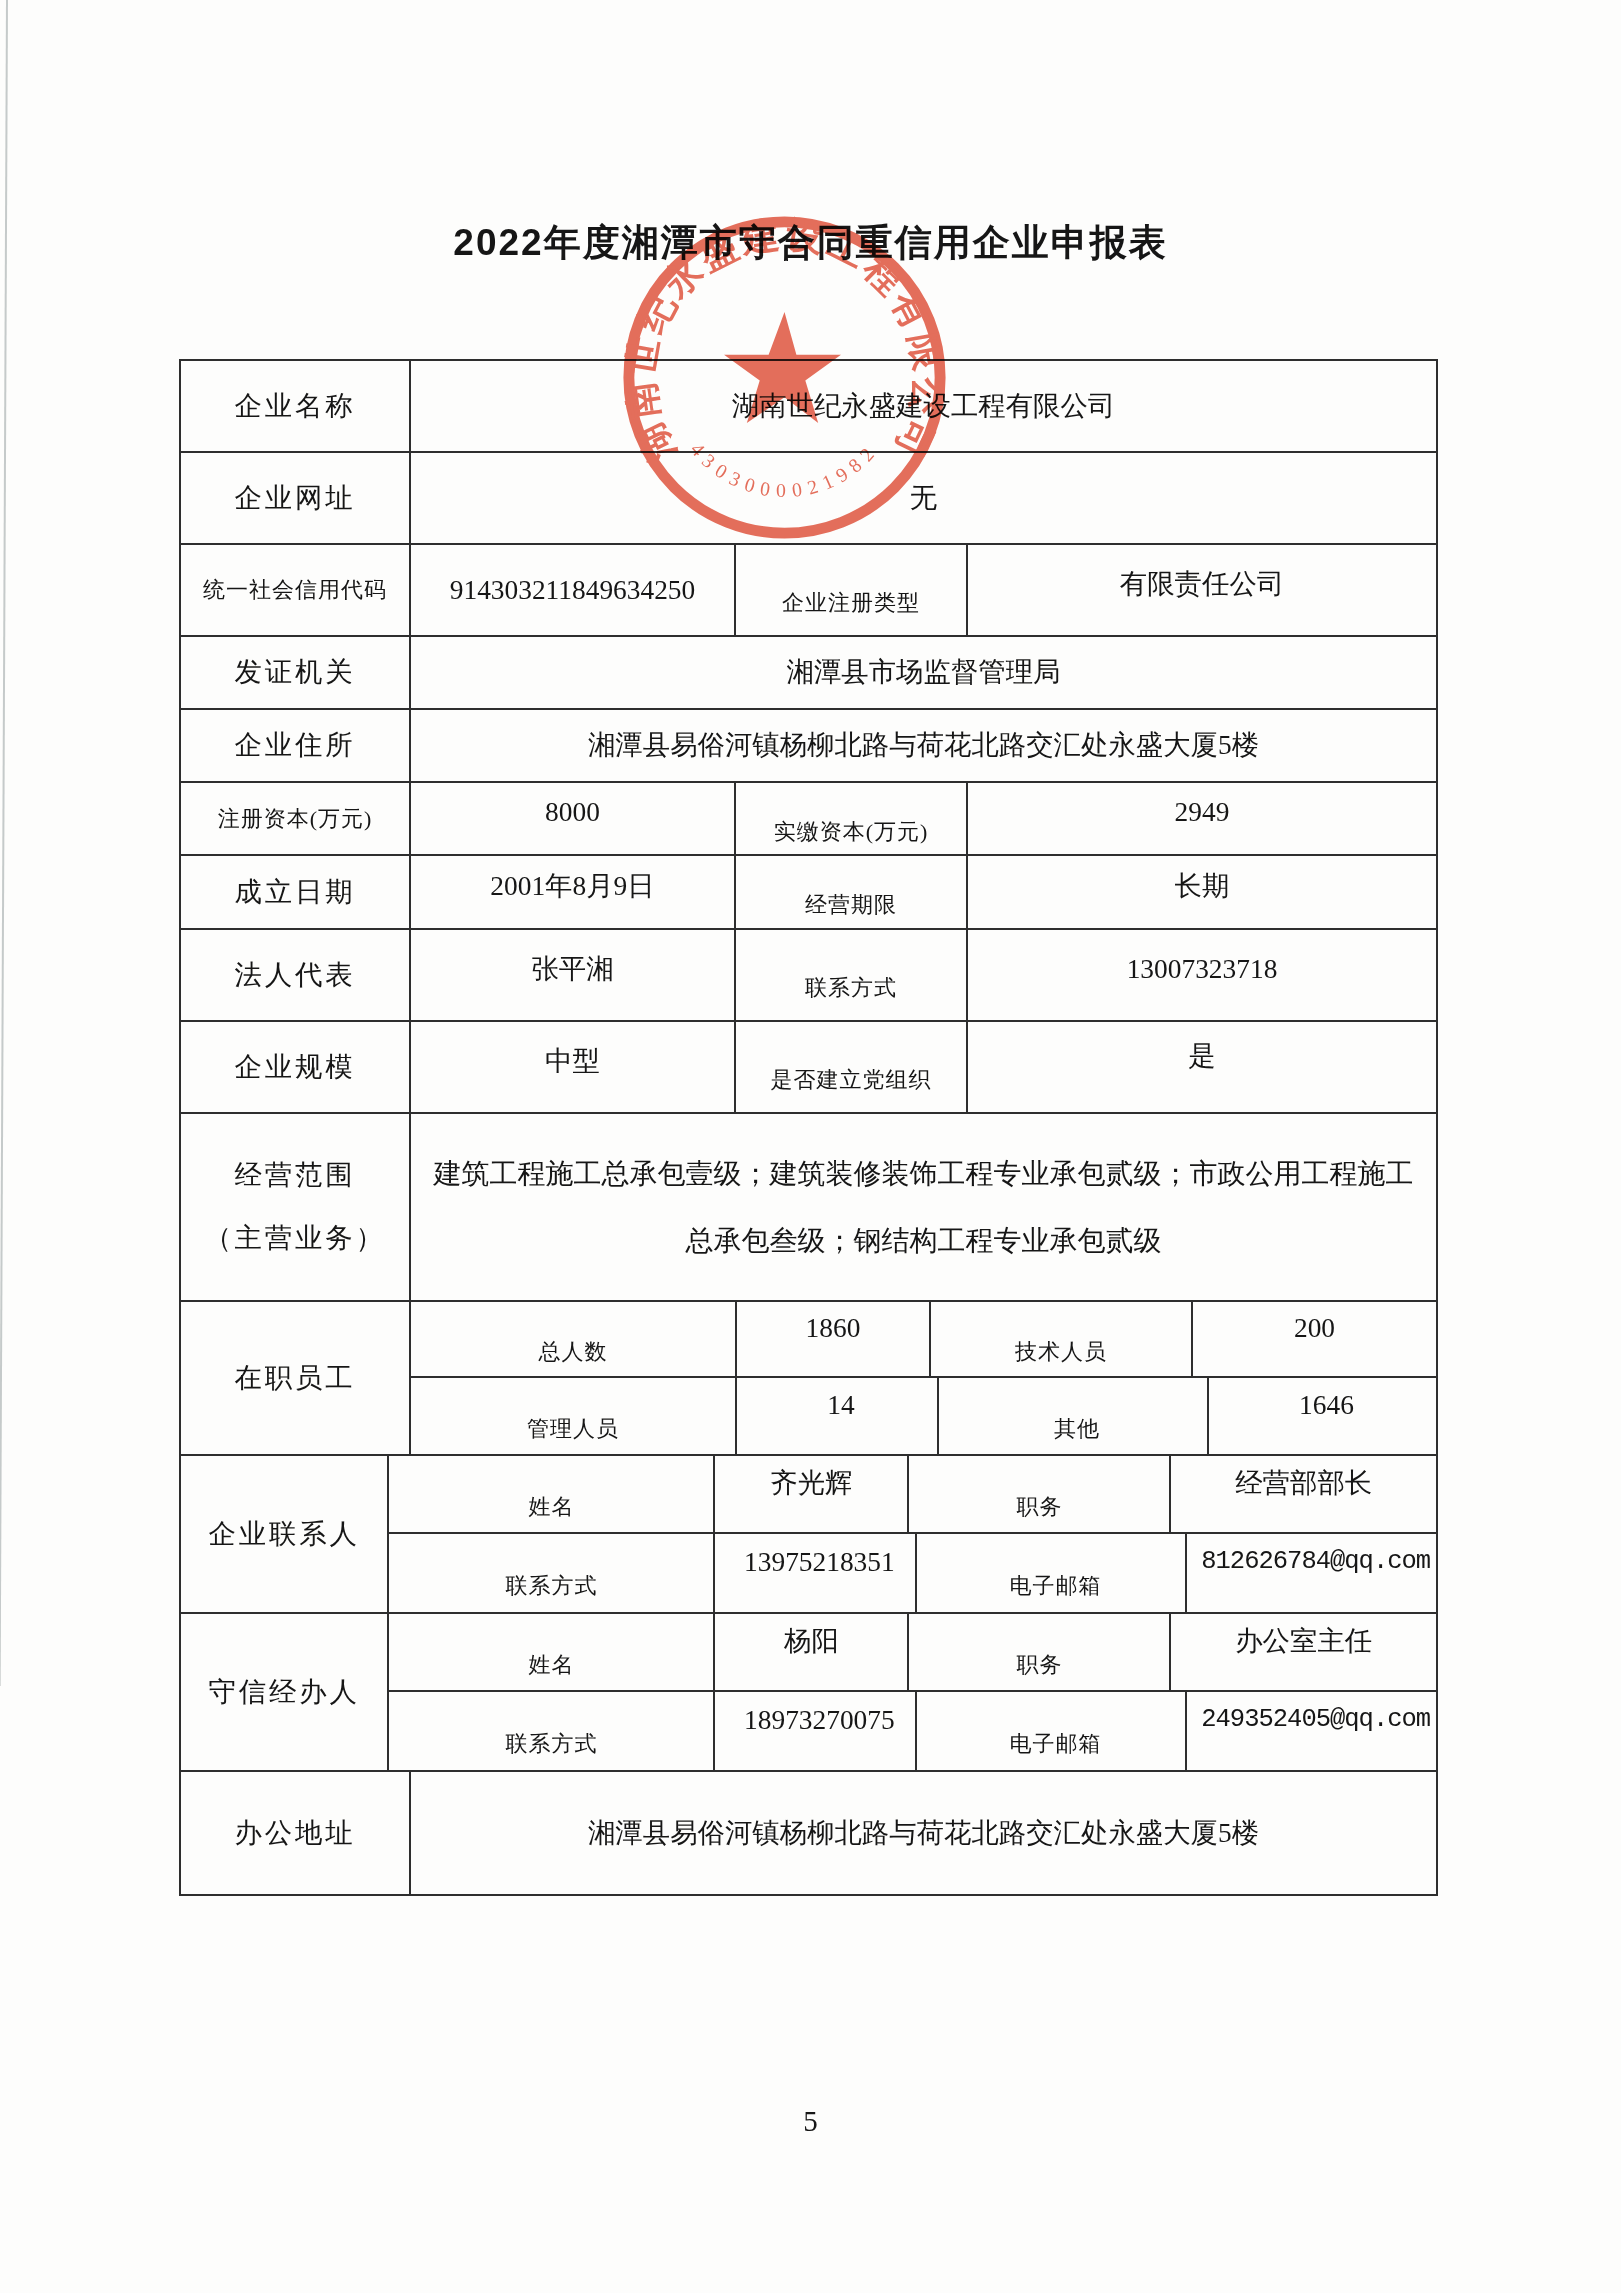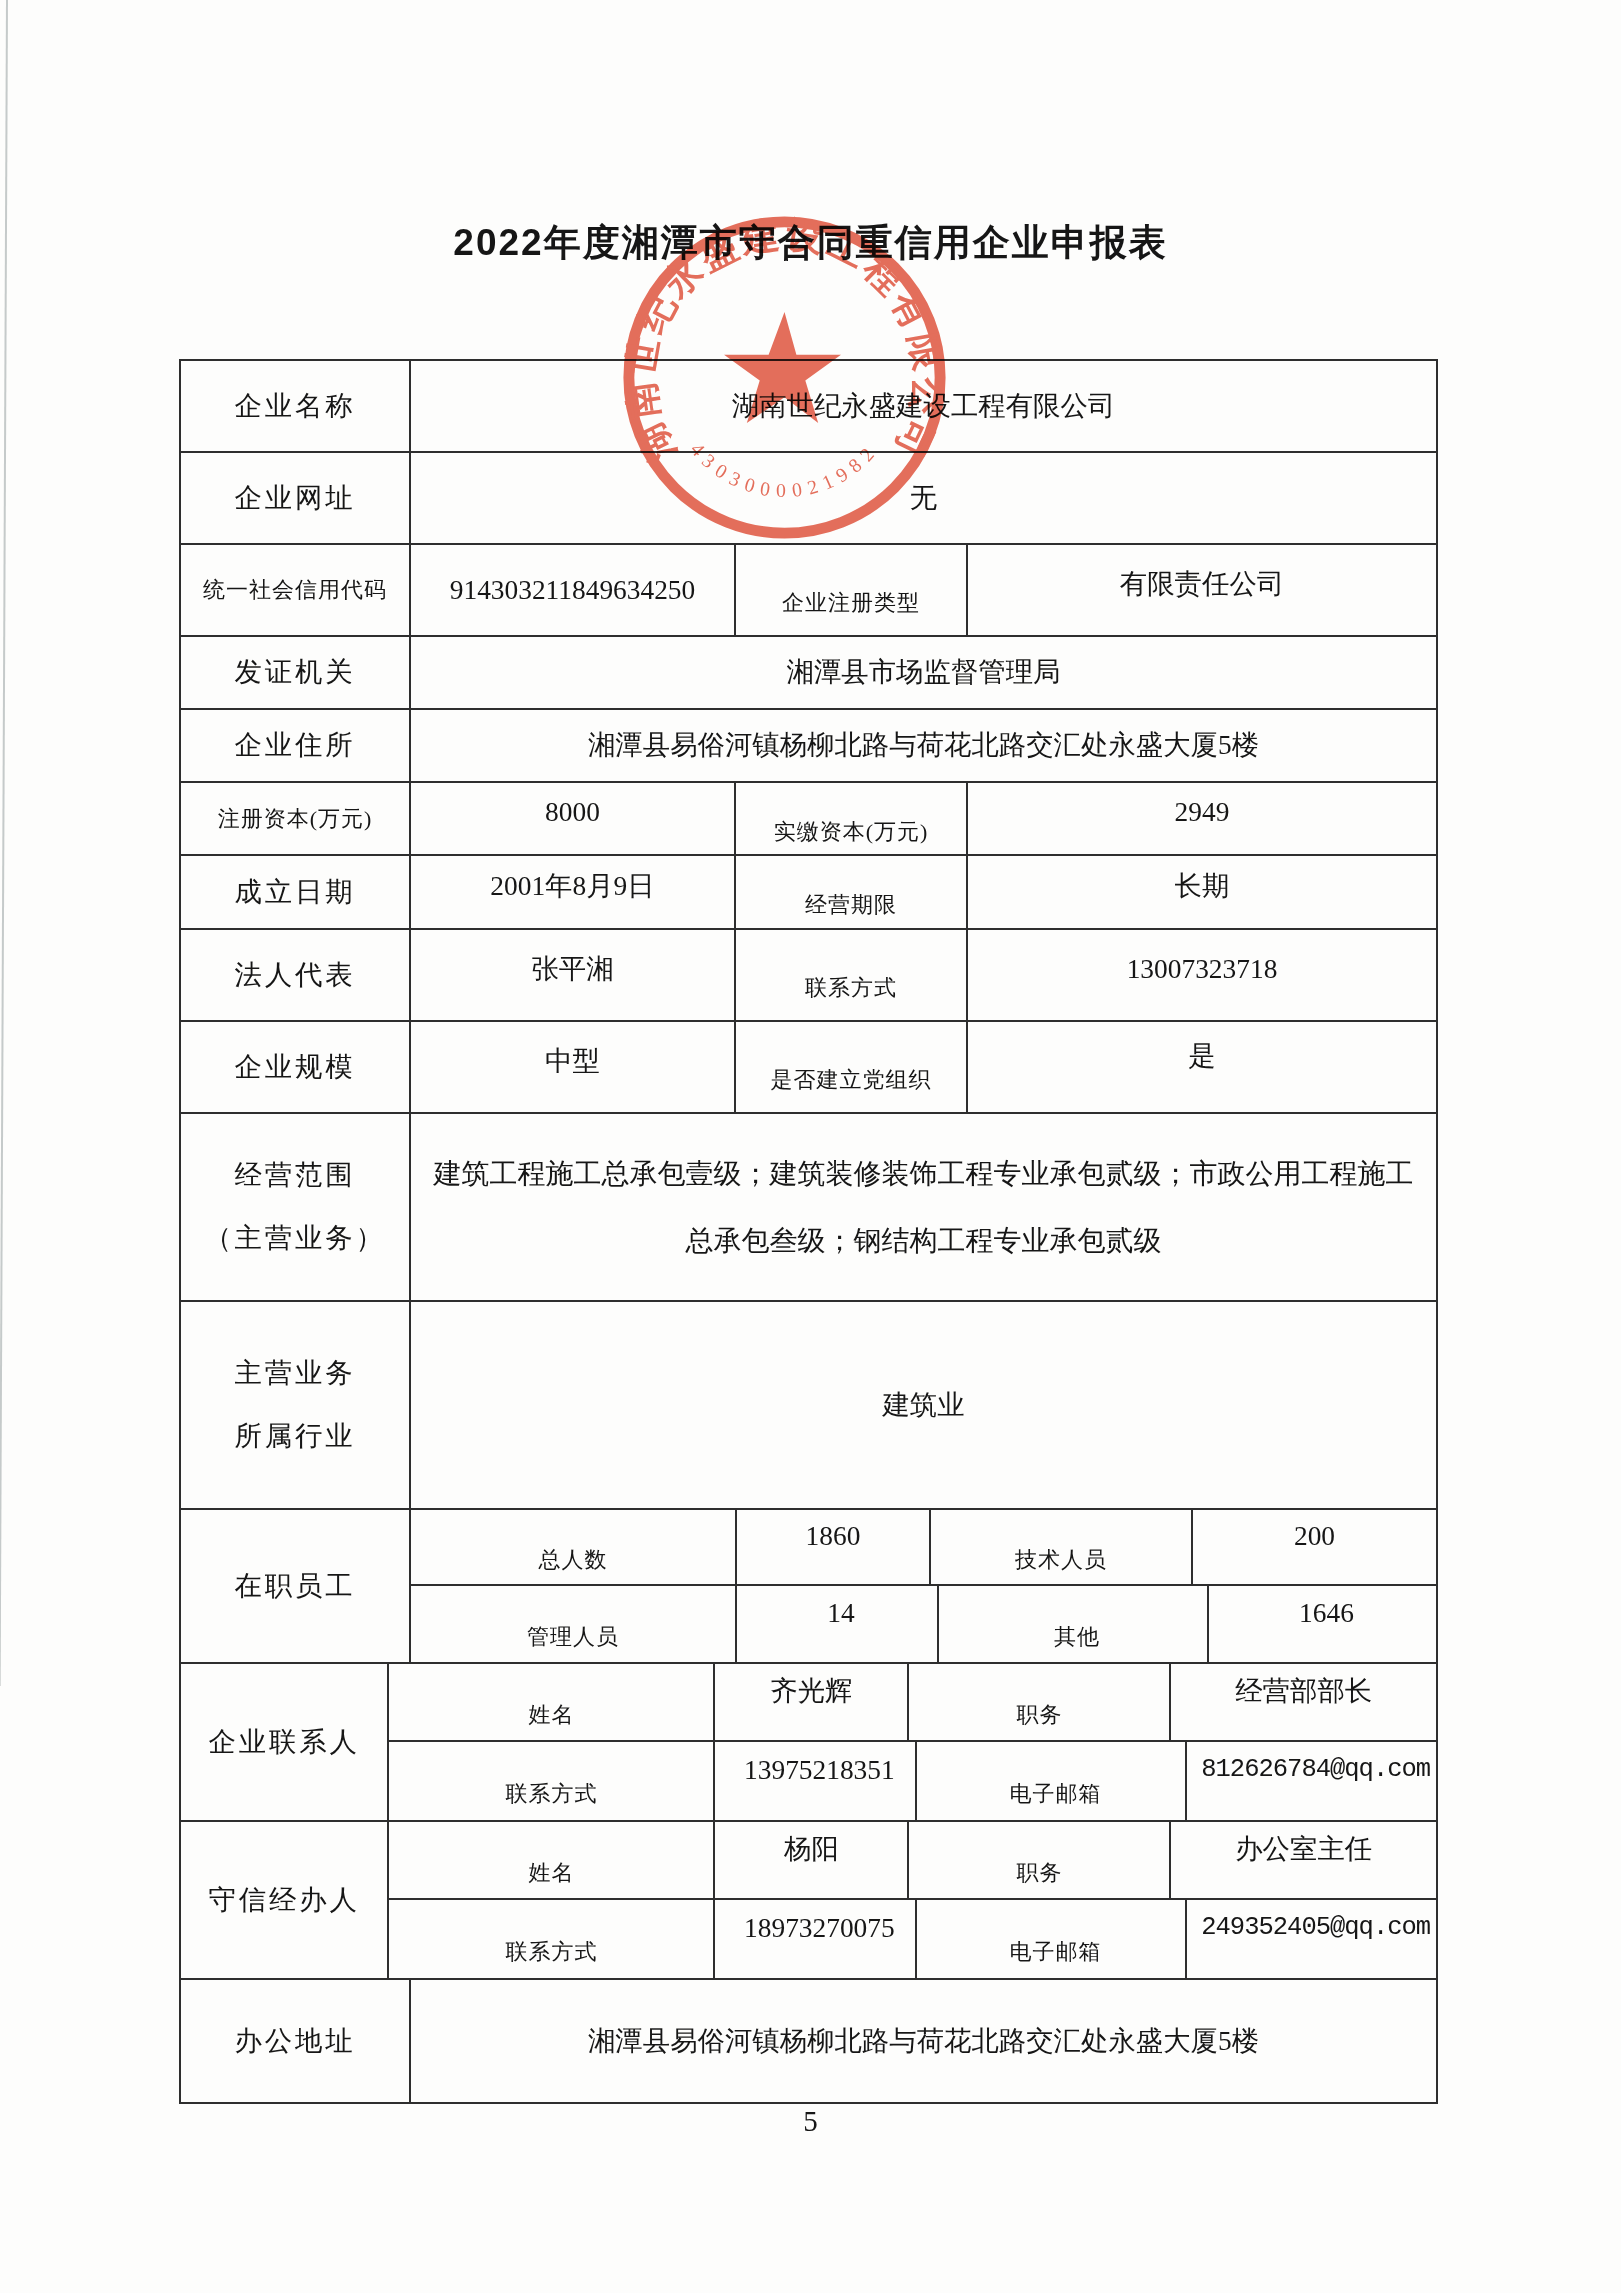--- a/index.html
+++ b/index.html
@@ -173,27 +173,20 @@
     </div>
 
     <div class="t-row scope-row">
       <div class="cell lab w-c1 twolines">
         <span>经营范围</span>
         <span>（主营业务）</span>
       </div>
       <div class="cell w-c4 scope-val">建筑工程施工总承包壹级；建筑装修装饰工程专业承包贰级；市政公用工程施工总承包叁级；钢结构工程专业承包贰级</div>
     </div>
 
-    <div class="t-row industry-row">
-      <div class="cell lab w-c1 twolines">
-        <span>主营业务</span>
-        <span>所属行业</span>
-      </div>
-      <div class="cell w-c4">建筑业</div>
-    </div>
 
     <div class="group">
       <div class="group-label">在职员工</div>
       <div class="group-body">
         <div class="t-row h78">
           <div class="cell lab2 w-g2">
               <span class="low">总人数</span>
             </div>
           <div class="cell w-g3">
               <span class="vhigh">1860</span>

